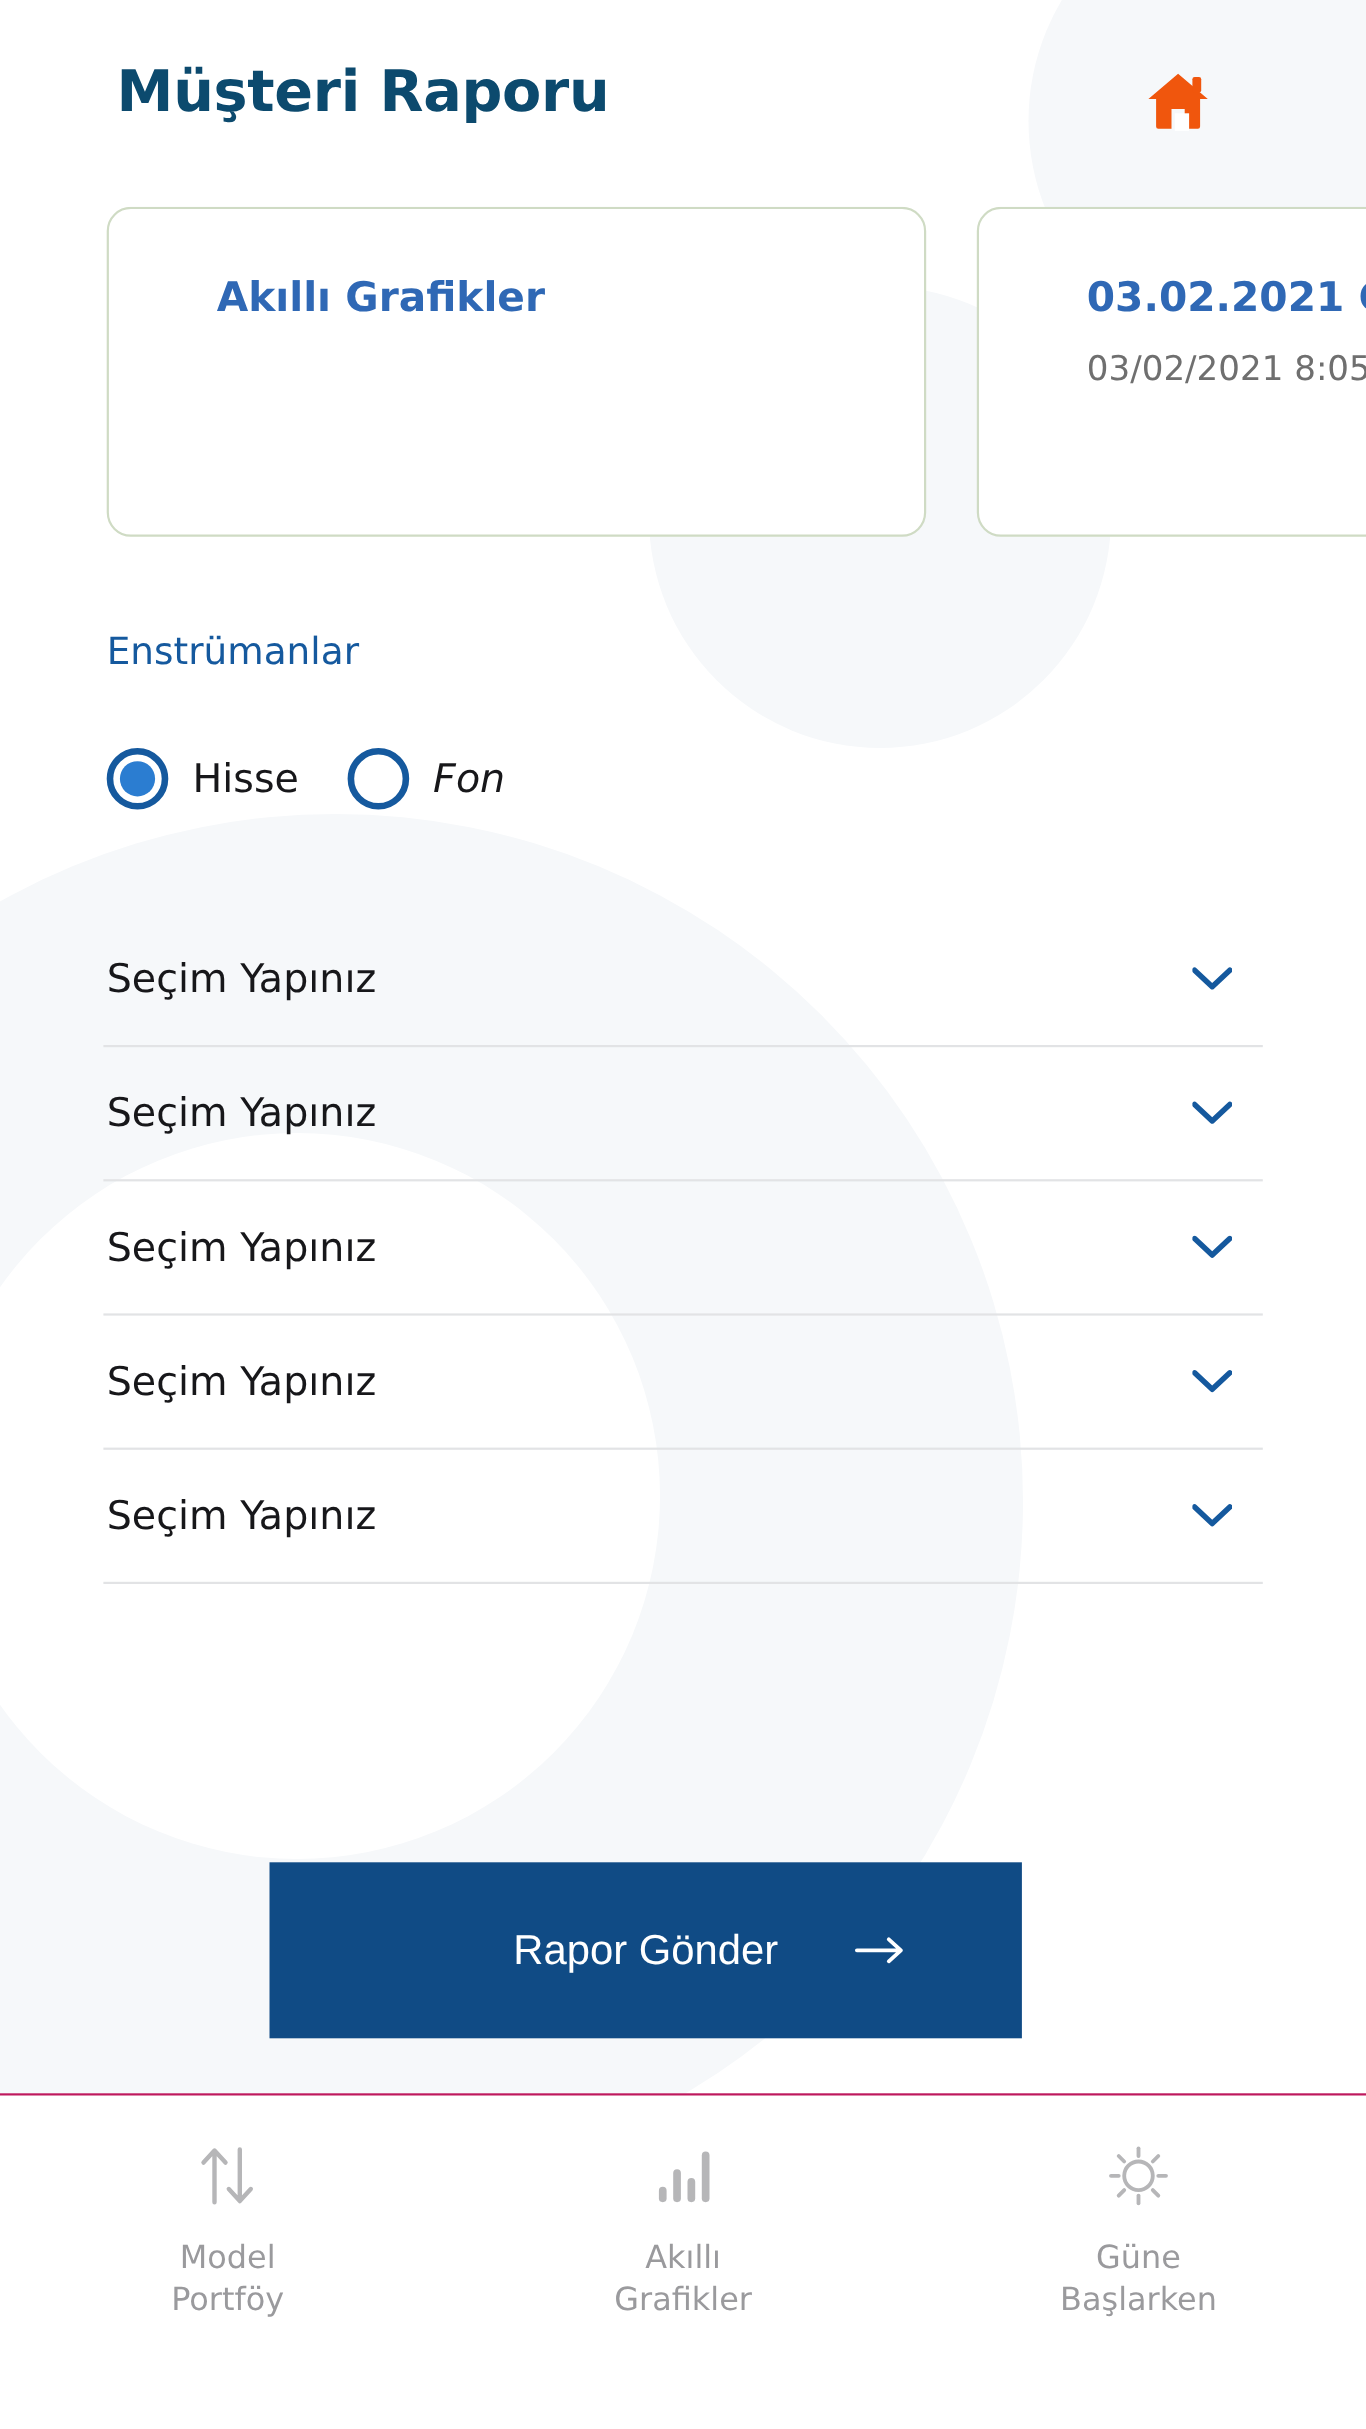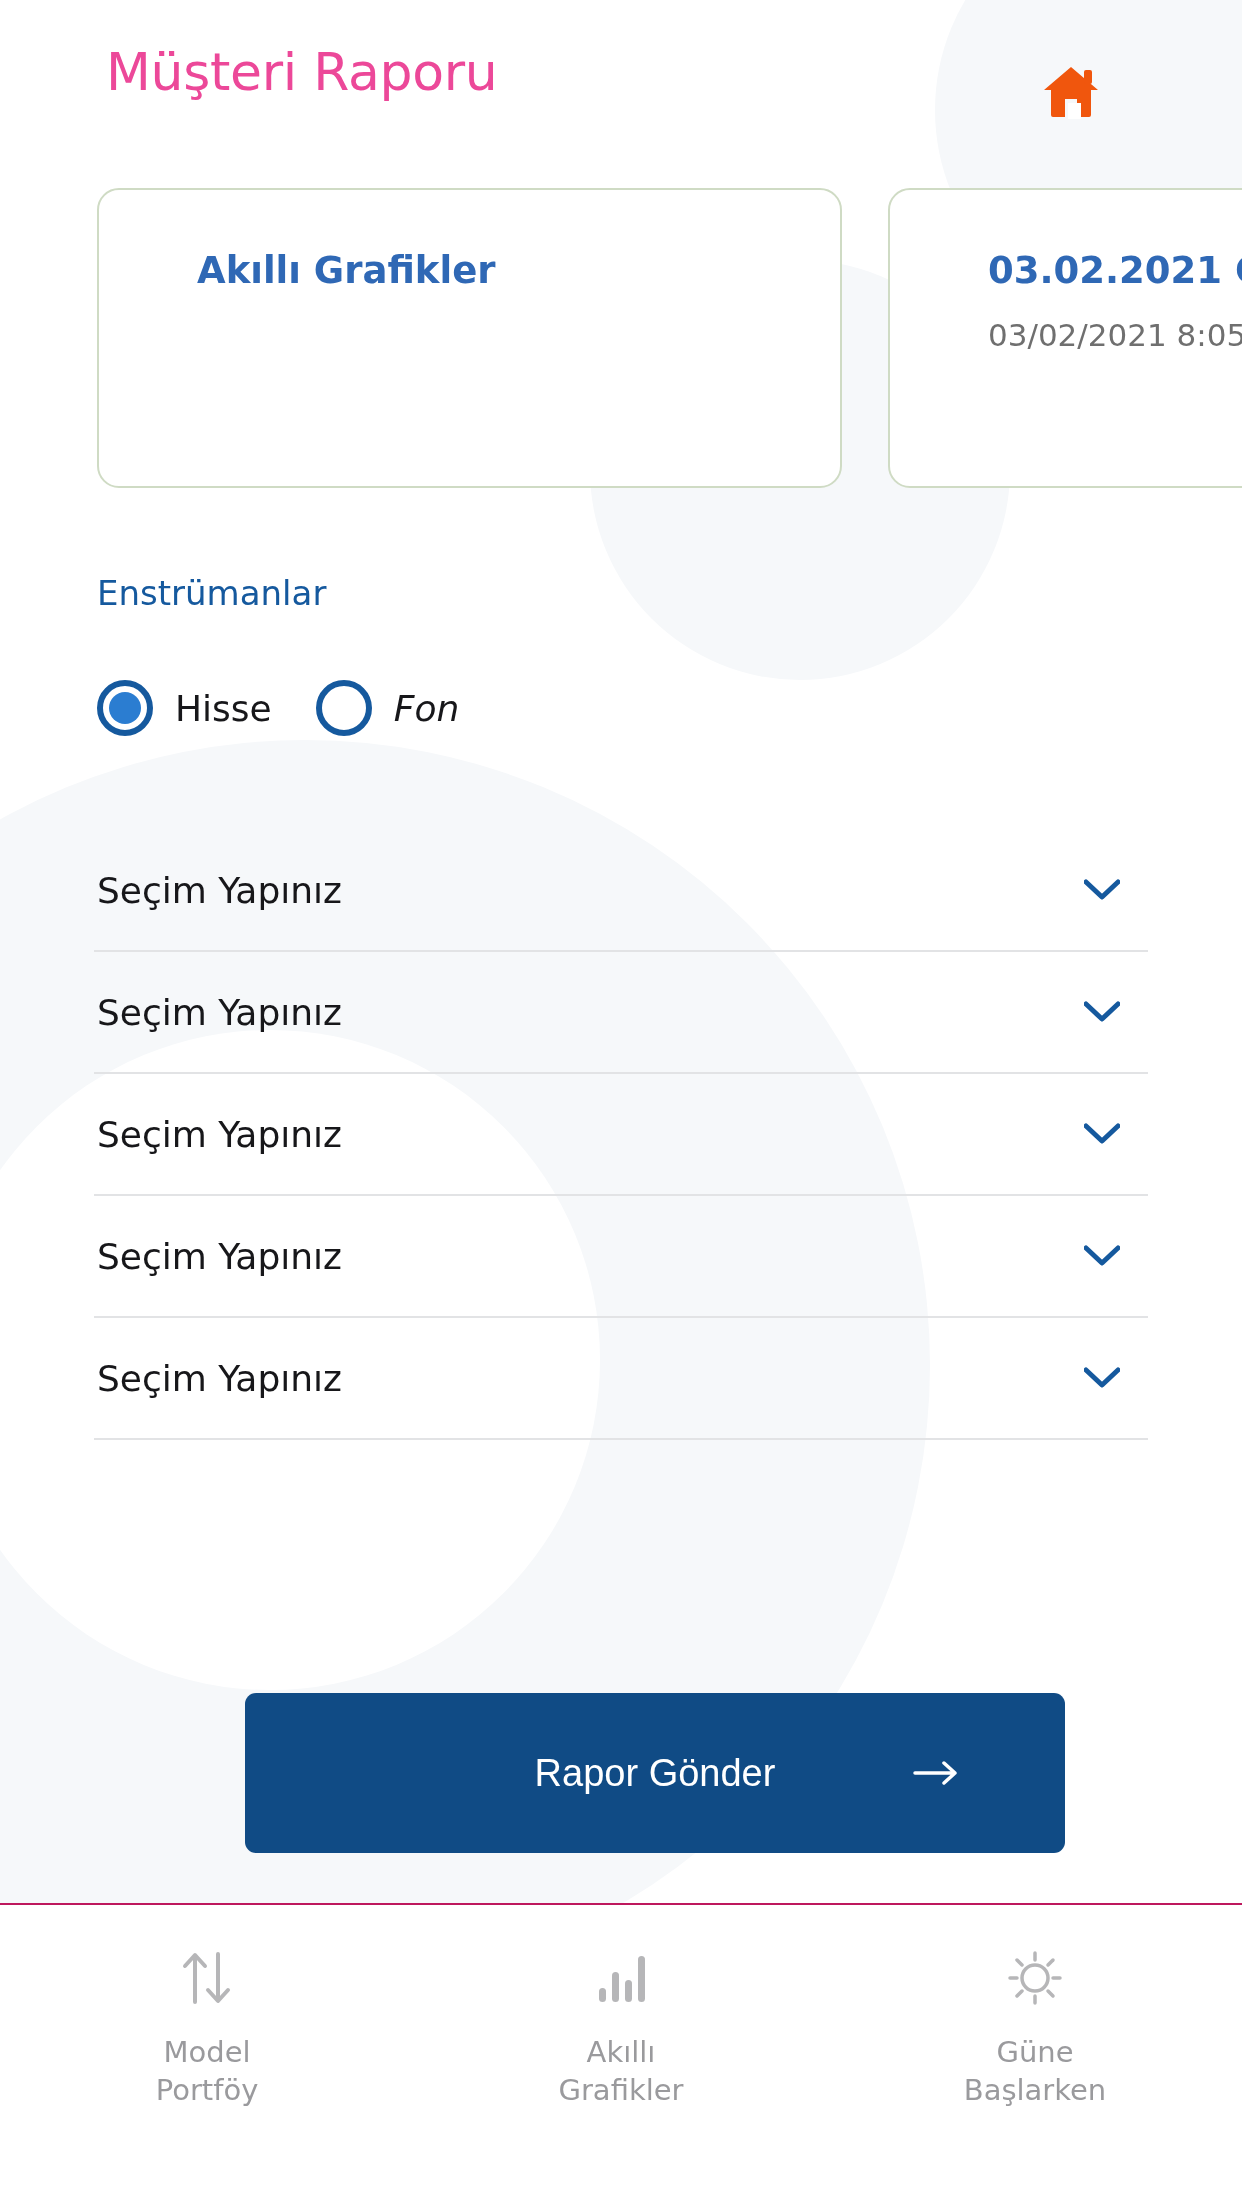--- a/index.html
+++ b/index.html
@@ -42,24 +42,24 @@
   }
 
   
   .header {
     position: relative;
     height: 140px;
   }
   .page-title {
     position: absolute;
     left: 106px;
-    top: 46px;
+    top: 58px;
     font-size: 52px;
-    font-weight: normal;
-    color: #ec4899;
+    font-weight: bold;
+    color: #0c4a6e;
     letter-spacing: -0.3px;
     line-height: 1;
     white-space: nowrap;
   }
   .home-btn {
     position: absolute;
     left: 1036px;
     top: 57px;
     width: 70px;
     height: 70px;
@@ -188,25 +188,25 @@
     padding-right: 28px;
     display: flex;
     align-items: center;
   }
 
   
   .submit-btn {
     position: absolute;
     left: 245px;
     top: 1693px;
-    width: 820px;
+    width: 684px;
     height: 160px;
     background: #104b85;
     border: 0;
-    border-radius: 11px;
+    border-radius: 0;
     color: #ffffff;
     display: flex;
     align-items: center;
     justify-content: center;
     cursor: pointer;
     padding: 0;
   }
   .submit-label {
     font-size: 38px;
     color: #ffffff;

